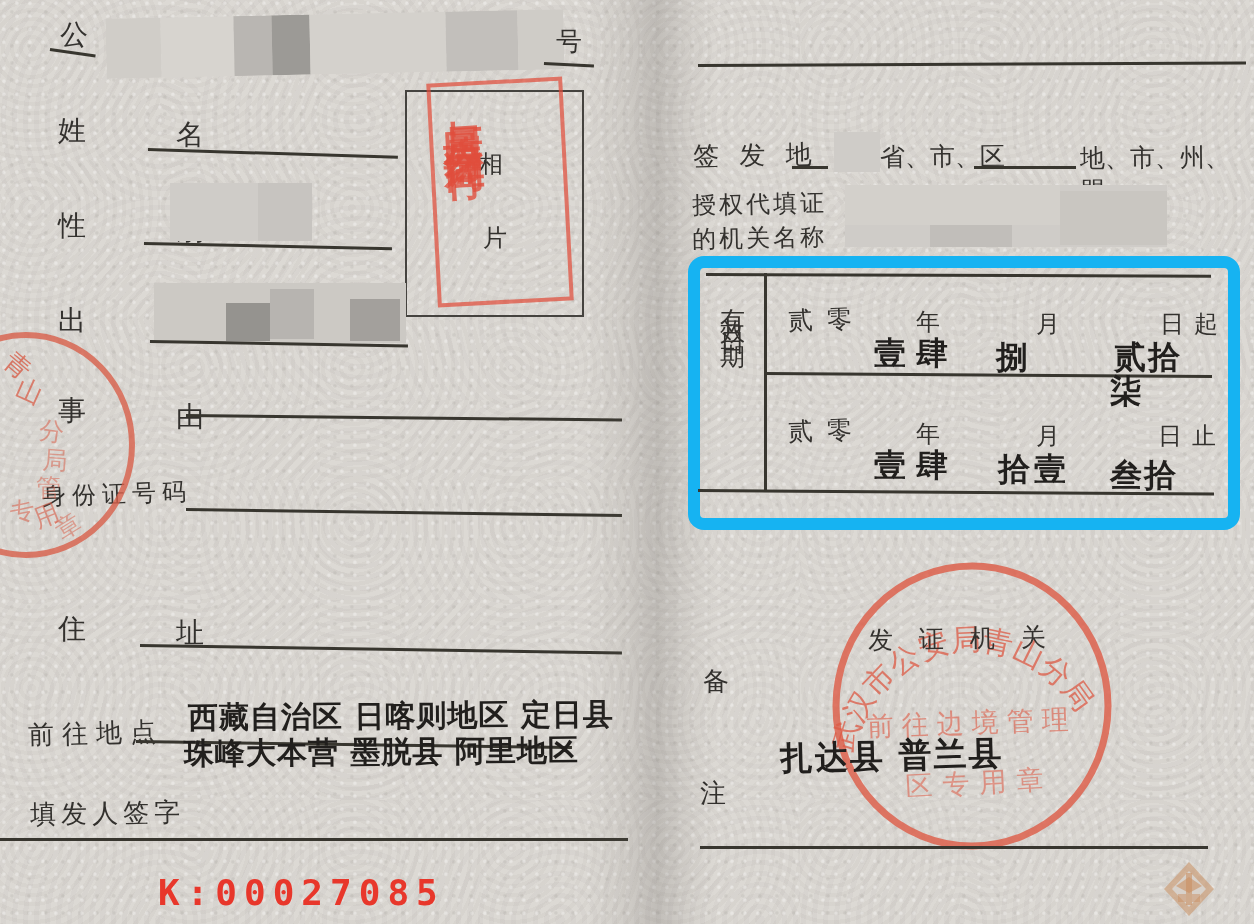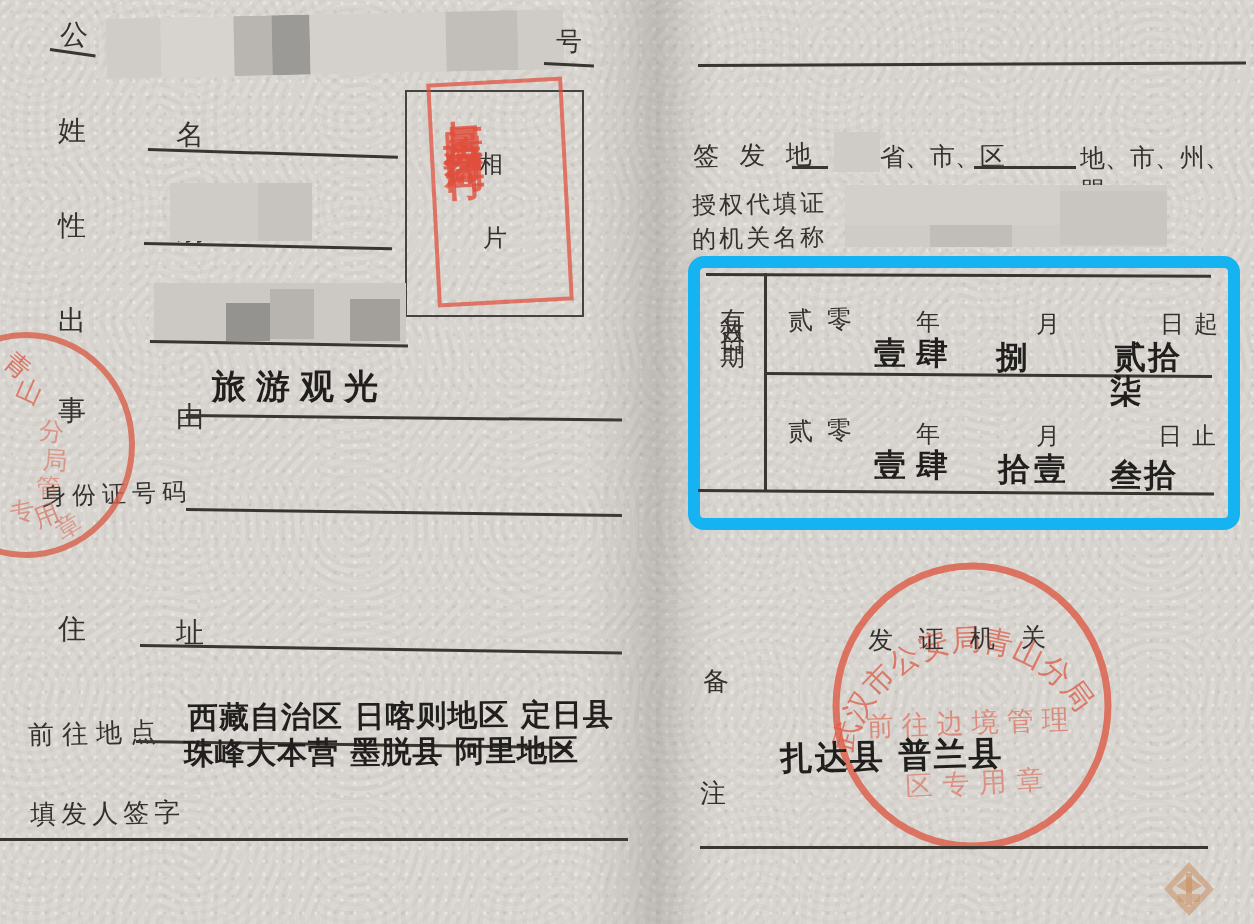--- a/index.html
+++ b/index.html
@@ -86,38 +86,38 @@
   <span class="abs lbl" style="left:176px;top:307px;font-size:28px;">生</span>
   <div class="redact" style="left:154px;top:283px;width:252px;height:60px;background:#ccc9c4;">
     <div style="left:72px;top:20px;width:44px;height:38px;background:#95938f;"></div>
     <div style="left:116px;top:6px;width:44px;height:50px;background:#b7b4b0;"></div>
     <div style="left:196px;top:16px;width:50px;height:42px;background:#a3a09c;"></div>
   </div>
   <div class="line" style="left:150px;top:340px;width:258px;transform:rotate(1deg);"></div>
 
   <span class="abs lbl" style="left:58px;top:392px;font-size:28px;">事</span>
   <span class="abs lbl" style="left:176px;top:398px;font-size:28px;">由</span>
-  <span class="abs hand" style="left:212px;top:364px;font-size:34px;letter-spacing:10px;">旅游观光</span>
   <div class="line" style="left:186px;top:414px;width:436px;transform:rotate(0.6deg);"></div>
 
   <span class="abs lbl" style="left:42px;top:478px;font-size:24px;letter-spacing:6px;transform:rotate(-2deg);">身份证号码</span>
   <div class="line" style="left:186px;top:508px;width:436px;transform:rotate(0.8deg);"></div>
 
   <span class="abs lbl" style="left:58px;top:610px;font-size:28px;">住</span>
   <span class="abs lbl" style="left:176px;top:614px;font-size:28px;">址</span>
   <div class="line" style="left:140px;top:644px;width:482px;transform:rotate(0.9deg);"></div>
 
   <span class="abs lbl" style="left:28px;top:716px;font-size:26px;letter-spacing:8px;transform:rotate(-1.5deg);">前往地点</span>
   <div class="line" style="left:136px;top:740px;width:436px;transform:rotate(0.8deg);"></div>
   <span class="abs hand" style="left:188px;top:696px;font-size:30px;letter-spacing:1px;transform:rotate(-0.5deg);">西藏自治区 日喀则地区 定日县</span>
   <span class="abs hand" style="left:184px;top:732px;font-size:30px;letter-spacing:1px;transform:rotate(-0.5deg);">珠峰大本营 墨脱县 阿里地区</span>
 
   <span class="abs lbl" style="left:30px;top:796px;font-size:26px;letter-spacing:5px;transform:rotate(-1deg);">填发人签字</span>
   <div class="line" style="left:0;top:838px;width:628px;height:3px;"></div>
 
+  <span class="abs serial" style="left:158px;top:872px;font-size:36px;letter-spacing:7px;">K:00027085</span>
 
   <svg class="abs" style="left:-86px;top:330px;" width="236" height="236" viewBox="0 0 236 236">
     <ellipse cx="112" cy="115" rx="106" ry="110" fill="none" stroke="#d85f4a" stroke-width="6" opacity="0.8"></ellipse>
     <text x="88" y="34" font-size="26" fill="#d85f4a" opacity="0.8" transform="rotate(40,88,34)">青</text>
     <text x="100" y="64" font-size="26" fill="#d85f4a" opacity="0.75" transform="rotate(24,100,64)">山</text>
     <text x="124" y="108" font-size="25" fill="#d85f4a" opacity="0.55" transform="rotate(8,124,108)">分</text>
     <text x="128" y="138" font-size="25" fill="#d85f4a" opacity="0.5" transform="rotate(4,128,138)">局</text>
     <text x="122" y="166" font-size="25" fill="#d85f4a" opacity="0.5">管</text>
     <text x="98" y="192" font-size="25" fill="#d85f4a" opacity="0.55" transform="rotate(-12,98,192)">专</text>
     <text x="124" y="198" font-size="25" fill="#d85f4a" opacity="0.6" transform="rotate(-22,124,198)">用</text>

